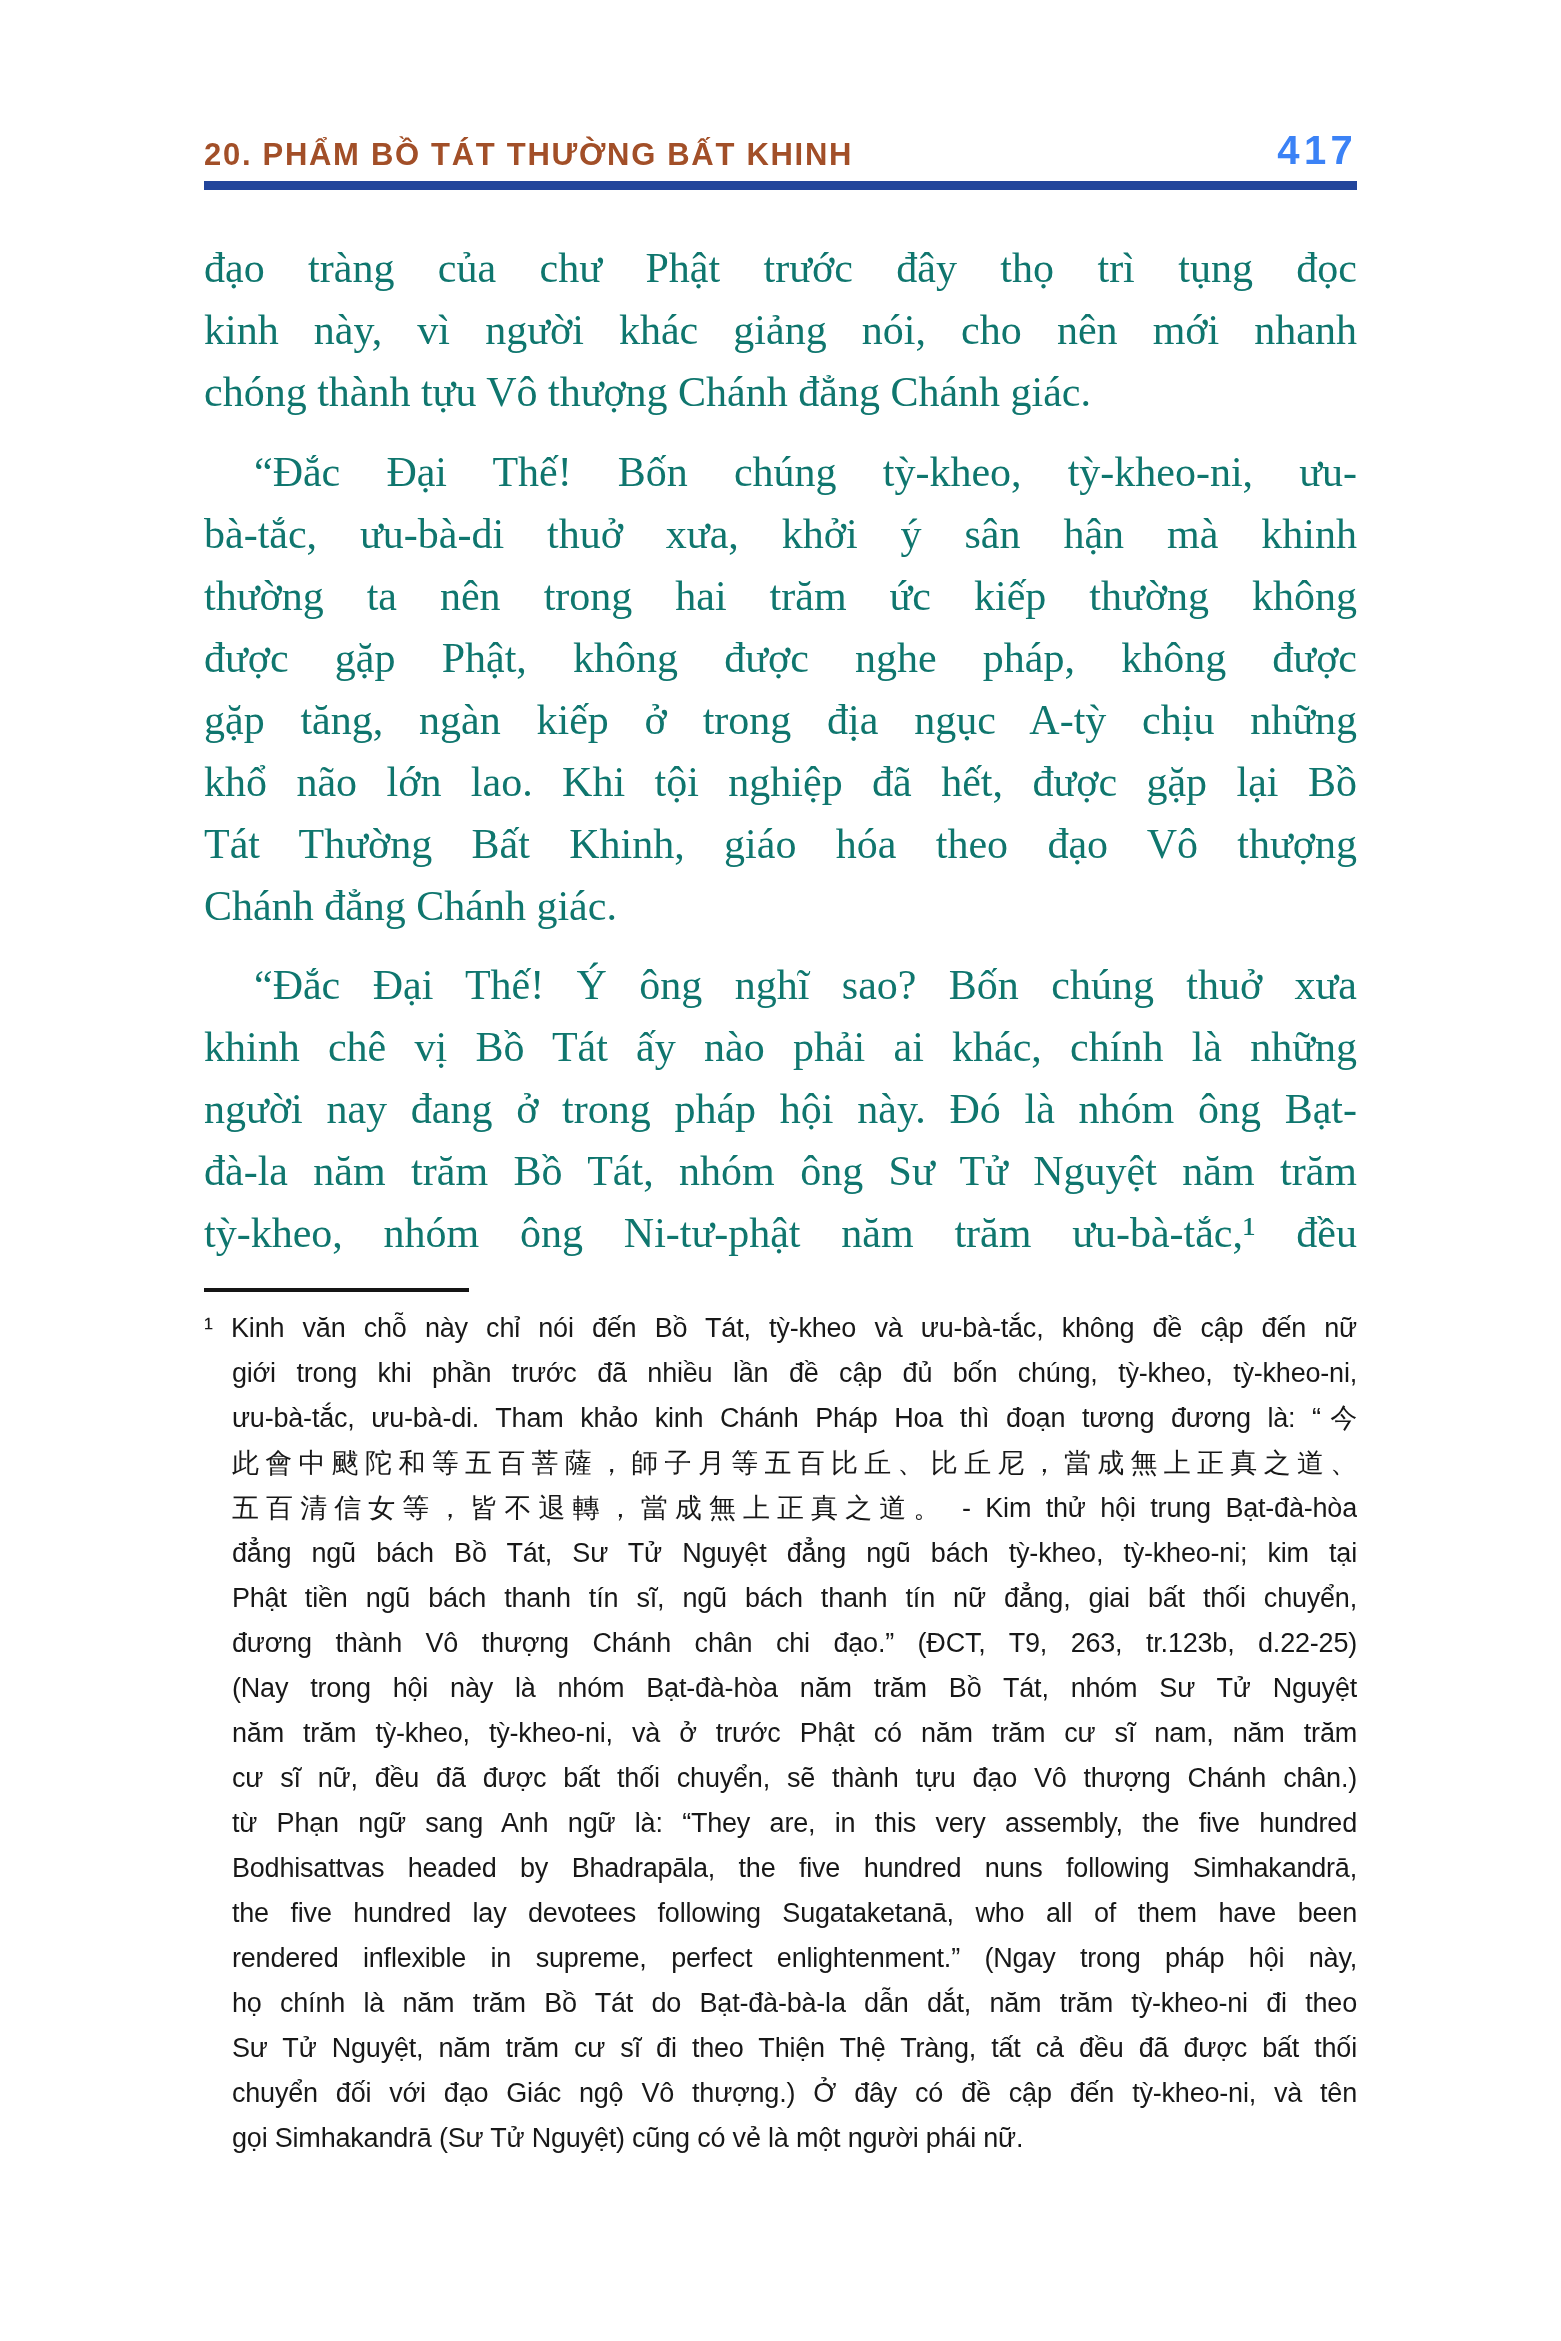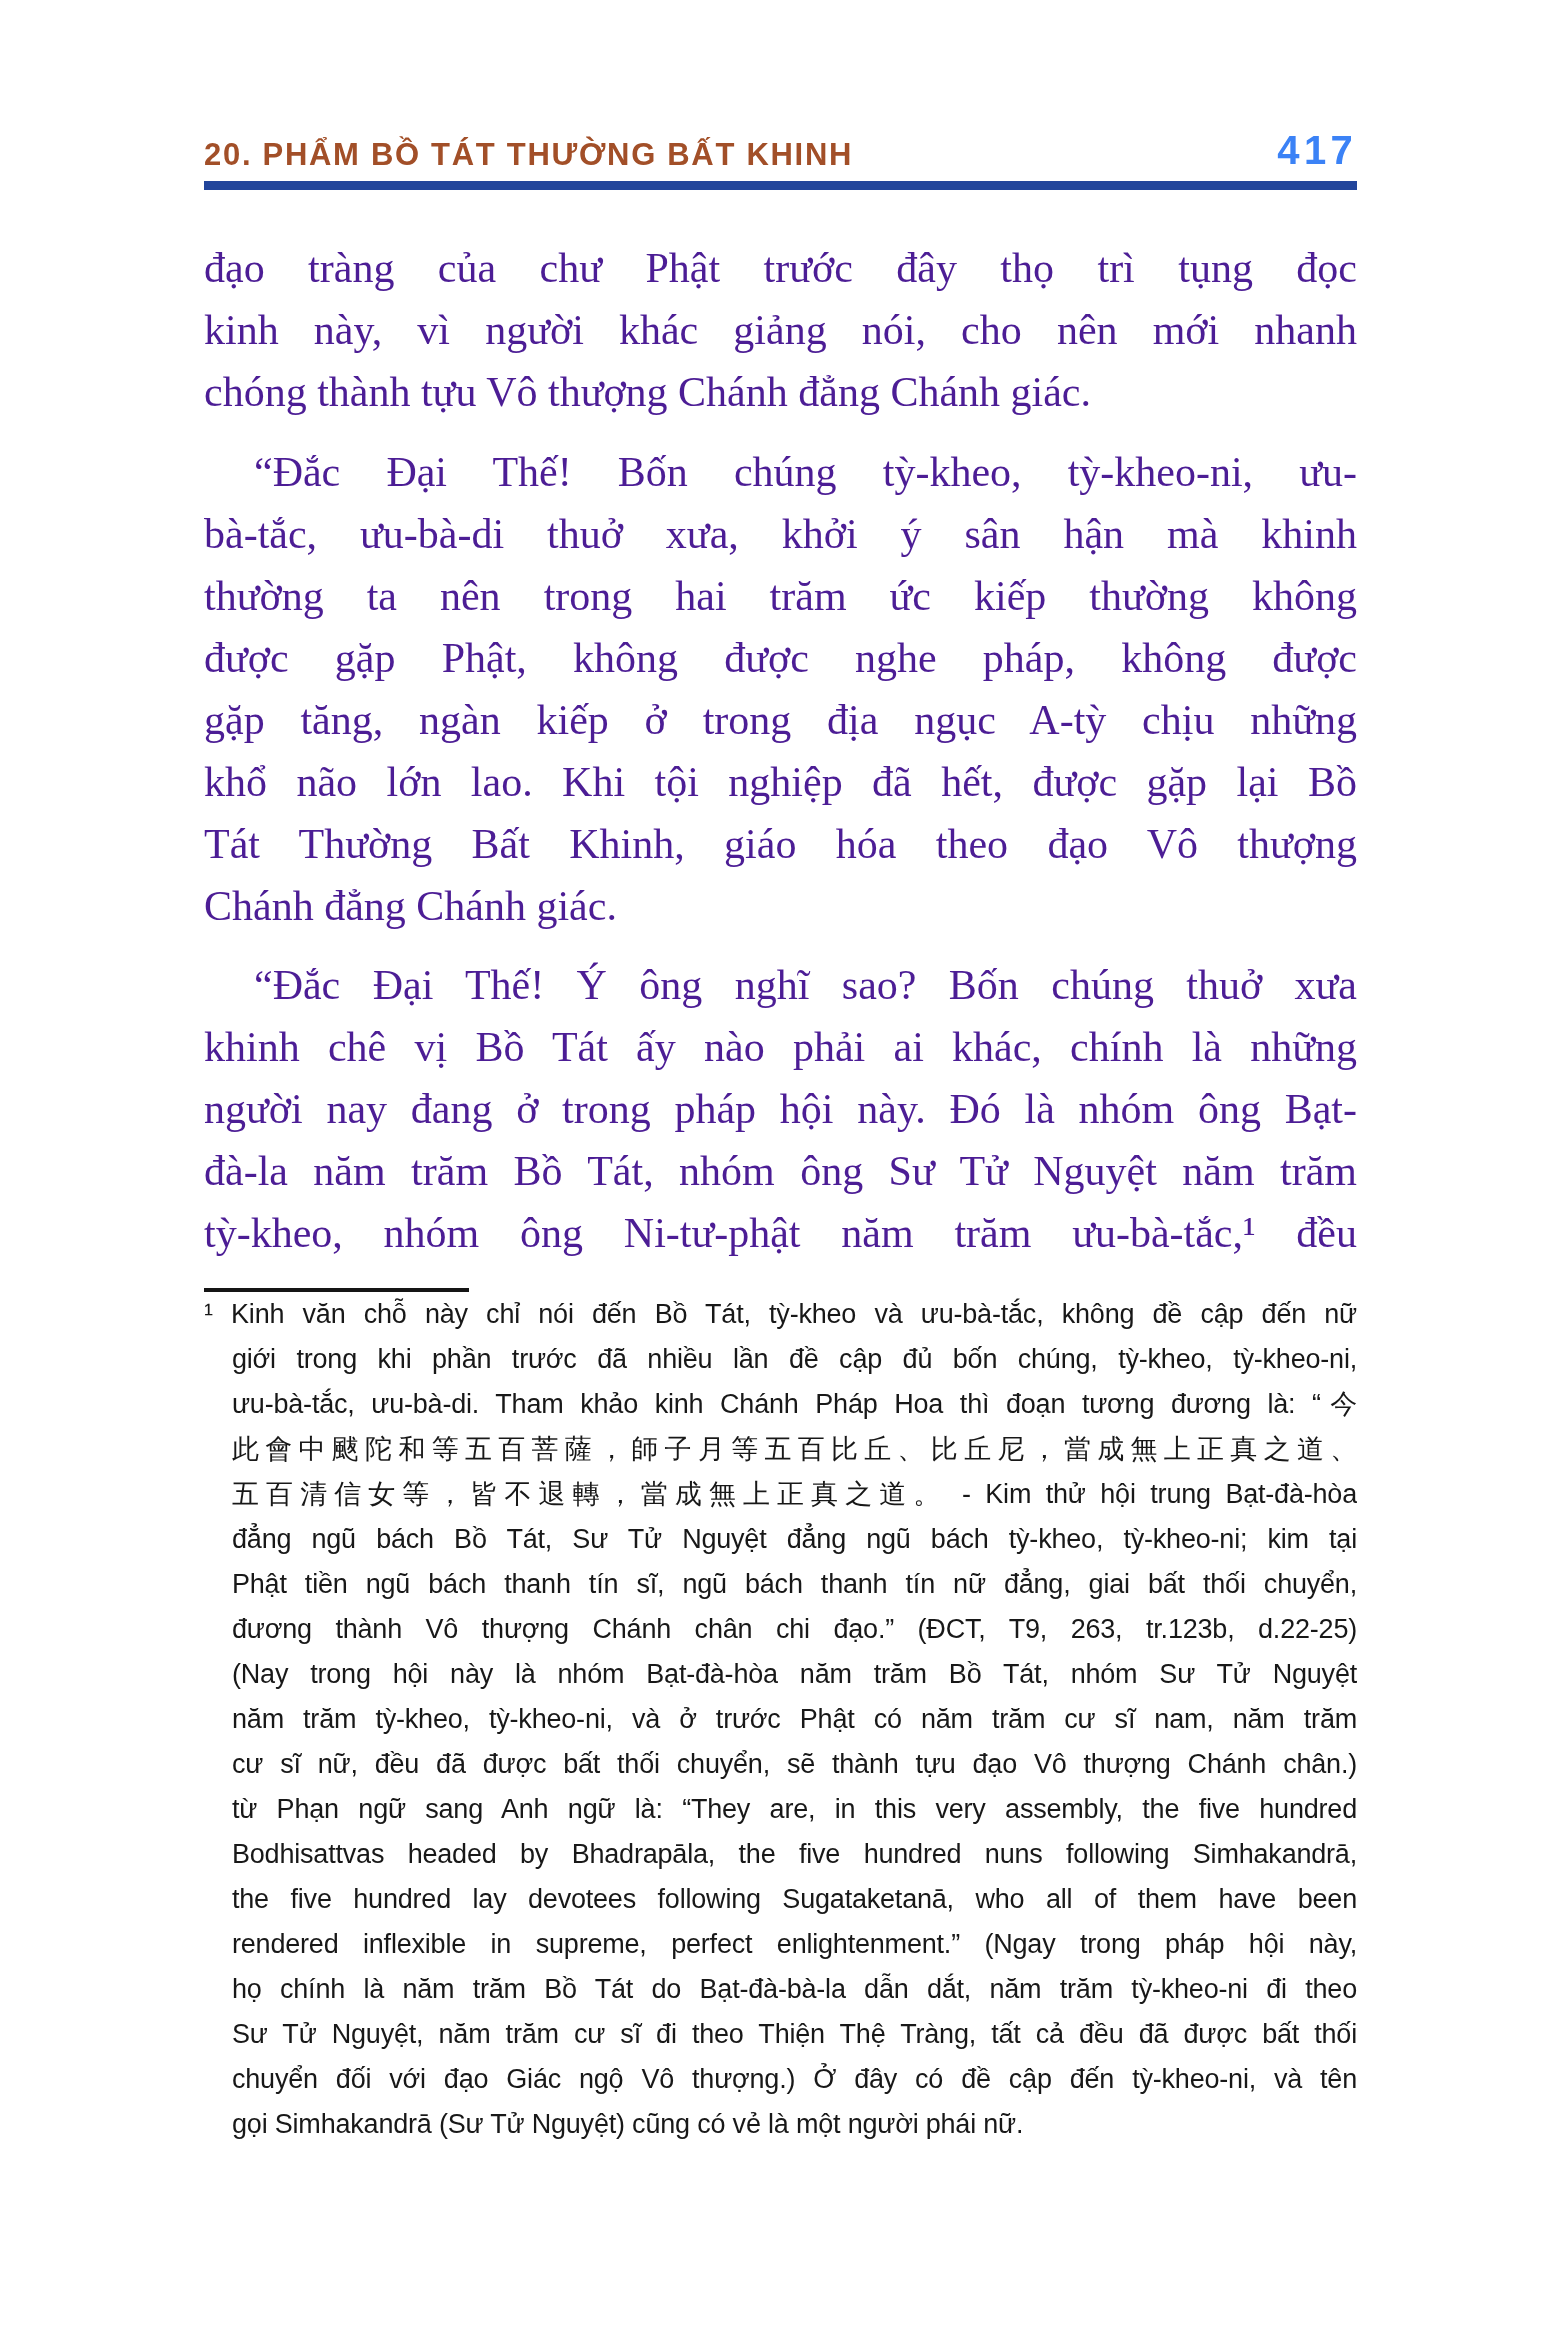--- a/index.html
+++ b/index.html
@@ -36,39 +36,40 @@
     height:9.5px;
     margin-top:7.8px;
     width:100%;
   }
   
   .body-text{
     margin-top:47px;
     font-family:"Liberation Serif","DejaVu Serif",serif;
     font-size:42px;
     line-height:62px;
-    color:#4c1d95;
+    color:#0f766e;
   }
   .para{margin-top:17.3px;}
   .para:first-child{margin-top:0;}
   .bline{
     text-align:justify;
     text-align-last:justify;
     white-space:nowrap;
     overflow:hidden;
   }
   .bline.endline{text-align-last:left;}
   .bline.ind{padding-left:50px;}
   
   .footnote-divider{
     width:265px;height:4.3px;
     background:#151515;
     margin-top:24px;
   }
   .footnote{
+    margin-top:14px;
     padding-left:28px;
     font-family:"Liberation Sans","DejaVu Sans",sans-serif;
     font-size:27px;
     line-height:45px;
     letter-spacing:-0.2px;
     color:#181818;
   }
   .fn-line{
     text-align:justify;
     text-align-last:justify;

